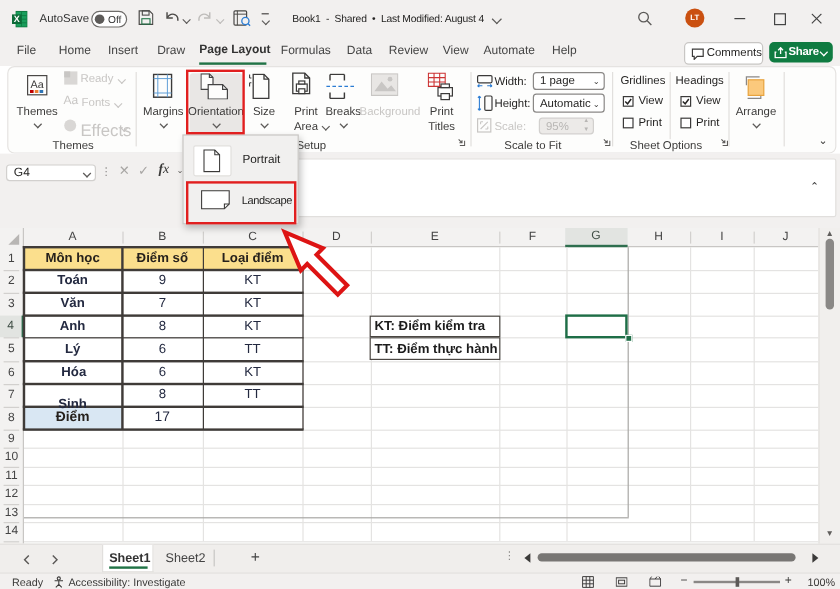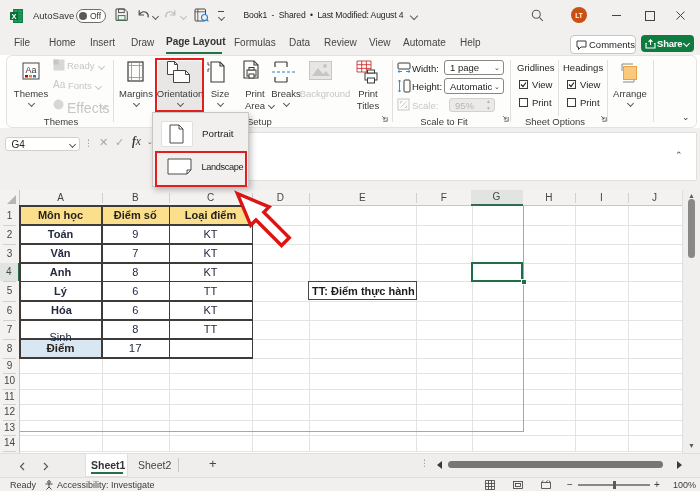--- a/index.html
+++ b/index.html
@@ -392,36 +392,39 @@
   <div class="abs" style="left:19px;top:167px;width:234px;height:1.5px;background:#3f3b38"></div>
 
   <div class="abs ctr" style="left:19.5px;top:16.5px;width:82px;height:17px;font-size:11px;font-weight:bold;color:#26211c">Môn học</div>
   <div class="abs ctr" style="left:101.5px;top:16.5px;width:67.5px;height:17px;font-size:11px;font-weight:bold;color:#26211c">Điểm số</div>
   <div class="abs ctr" style="left:169px;top:16.5px;width:83px;height:17px;font-size:11px;font-weight:bold;color:#26211c">Loại điểm</div>
   <div class="abs ctr" style="left:19.5px;top:35px;width:82px;height:18px;font-size:11px;font-weight:bold;color:#232940">Toán</div>
   <div class="abs ctr" style="left:19.5px;top:54px;width:82px;height:18px;font-size:11px;font-weight:bold;color:#232940">Văn</div>
   <div class="abs ctr" style="left:19.5px;top:73px;width:82px;height:17.5px;font-size:11px;font-weight:bold;color:#232940">Anh</div>
   <div class="abs ctr" style="left:19.5px;top:91.5px;width:82px;height:18.5px;font-size:11px;font-weight:bold;color:#232940">Lý</div>
   <div class="abs ctr" style="left:19.5px;top:111px;width:84px;height:18px;font-size:11px;font-weight:bold;color:#232940">Hóa</div>
-  <div class="abs ctr" style="left:19.5px;top:130px;width:82px;height:33px;font-size:11px;font-weight:normal;color:#232940">Sinh</div>
+  <div class="abs ctr" style="left:19.5px;top:130px;width:82px;height:33px;font-size:11px;font-weight:bold;color:#232940">Sinh</div>
   <div class="abs ctr" style="left:19.5px;top:149px;width:82px;height:18px;font-size:11.5px;font-weight:bold;color:#26211c">Điểm</div>
   <div class="abs ctr" style="left:101.5px;top:35px;width:67.5px;height:18px;font-size:11px;color:#232940">9</div>
   <div class="abs ctr" style="left:101.5px;top:54px;width:67.5px;height:18px;font-size:11px;color:#232940">7</div>
   <div class="abs ctr" style="left:101.5px;top:73px;width:67.5px;height:17.5px;font-size:11px;color:#232940">8</div>
   <div class="abs ctr" style="left:101.5px;top:91.5px;width:67.5px;height:18.5px;font-size:11px;color:#232940">6</div>
   <div class="abs ctr" style="left:101.5px;top:111px;width:67.5px;height:18px;font-size:11px;color:#232940">6</div>
   <div class="abs ctr" style="left:101.5px;top:130px;width:67.5px;height:18px;font-size:11px;color:#232940">8</div>
   <div class="abs ctr" style="left:101.5px;top:149px;width:67.5px;height:18px;font-size:11.5px;color:#232940">17</div>
   <div class="abs ctr" style="left:169px;top:35px;width:83px;height:18px;font-size:11px;color:#232940">KT</div>
   <div class="abs ctr" style="left:169px;top:54px;width:83px;height:18px;font-size:11px;color:#232940">KT</div>
   <div class="abs ctr" style="left:169px;top:73px;width:83px;height:17.5px;font-size:11px;color:#232940">KT</div>
   <div class="abs ctr" style="left:169px;top:91.5px;width:83px;height:18.5px;font-size:11px;color:#232940">TT</div>
   <div class="abs ctr" style="left:169px;top:111px;width:83px;height:18px;font-size:11px;color:#232940">KT</div>
   <div class="abs ctr" style="left:169px;top:130px;width:83px;height:18px;font-size:11px;color:#232940">TT</div>
 
+  <div class="abs" style="left:308px;top:72.5px;width:109px;height:18.5px;border:1px solid #4a4642;box-sizing:border-box;background:#fff">
+    <div class="abs" style="left:3px;top:2.5px;font-size:11px;font-weight:bold;color:#1c1c1c">KT: Điểm kiểm tra</div>
+  </div>
   <div class="abs" style="left:308px;top:91px;width:109px;height:19px;border:1px solid #4a4642;box-sizing:border-box;background:#fff">
     <div class="abs" style="left:3px;top:2.5px;font-size:11px;font-weight:bold;color:#1c1c1c">TT: Điểm thực hành</div>
   </div>
 
   <div class="abs" style="left:470.5px;top:72px;width:52.5px;height:19.5px;border:2px solid #1e6e47;box-sizing:border-box"></div>
   <div class="abs" style="left:520.5px;top:89px;width:4px;height:4px;background:#1e6e47;border:1px solid #fff"></div>
 </div>
 
 <div id="dropdown" class="abs" style="left:152px;top:111.5px;width:96.5px;height:75px;background:#f1f0ef;border:1px solid #c8c6c4;box-shadow:2px 3px 6px rgba(0,0,0,0.25);box-sizing:border-box">
   <div class="abs" style="left:8px;top:8px;width:32px;height:26px;background:#fff;border:1px solid #e1dfdd;border-radius:2px;box-sizing:border-box"></div>

